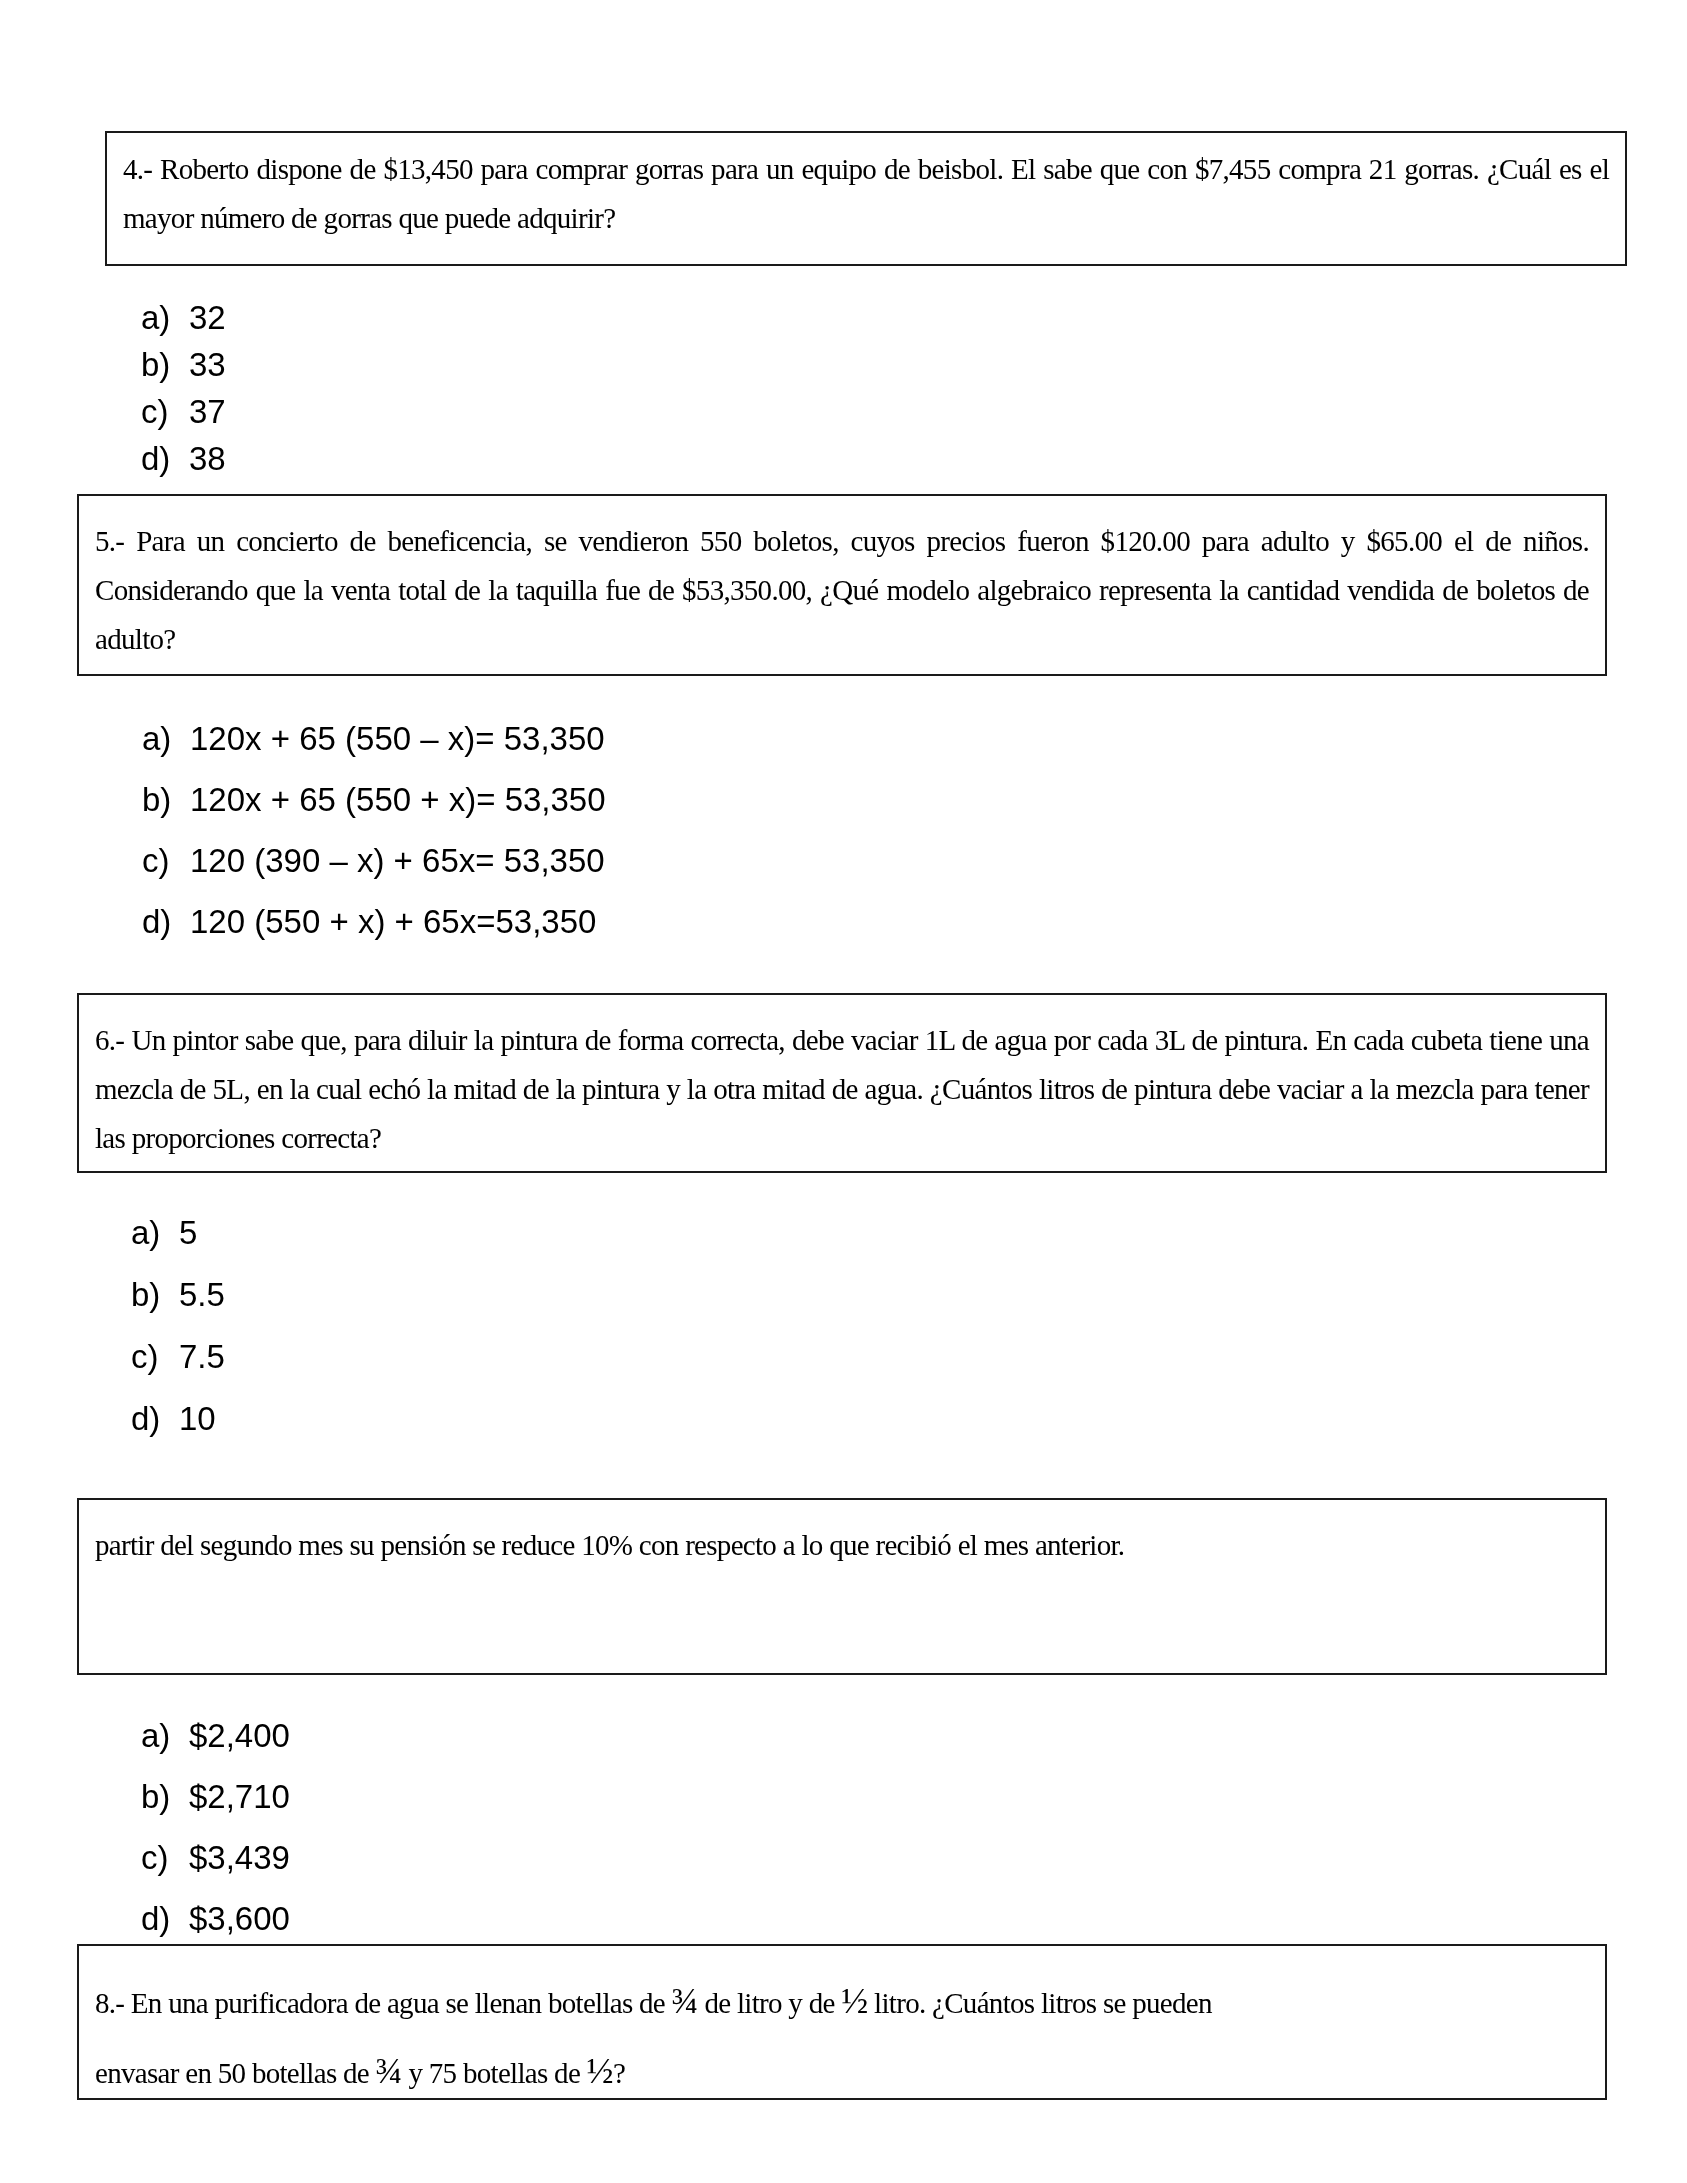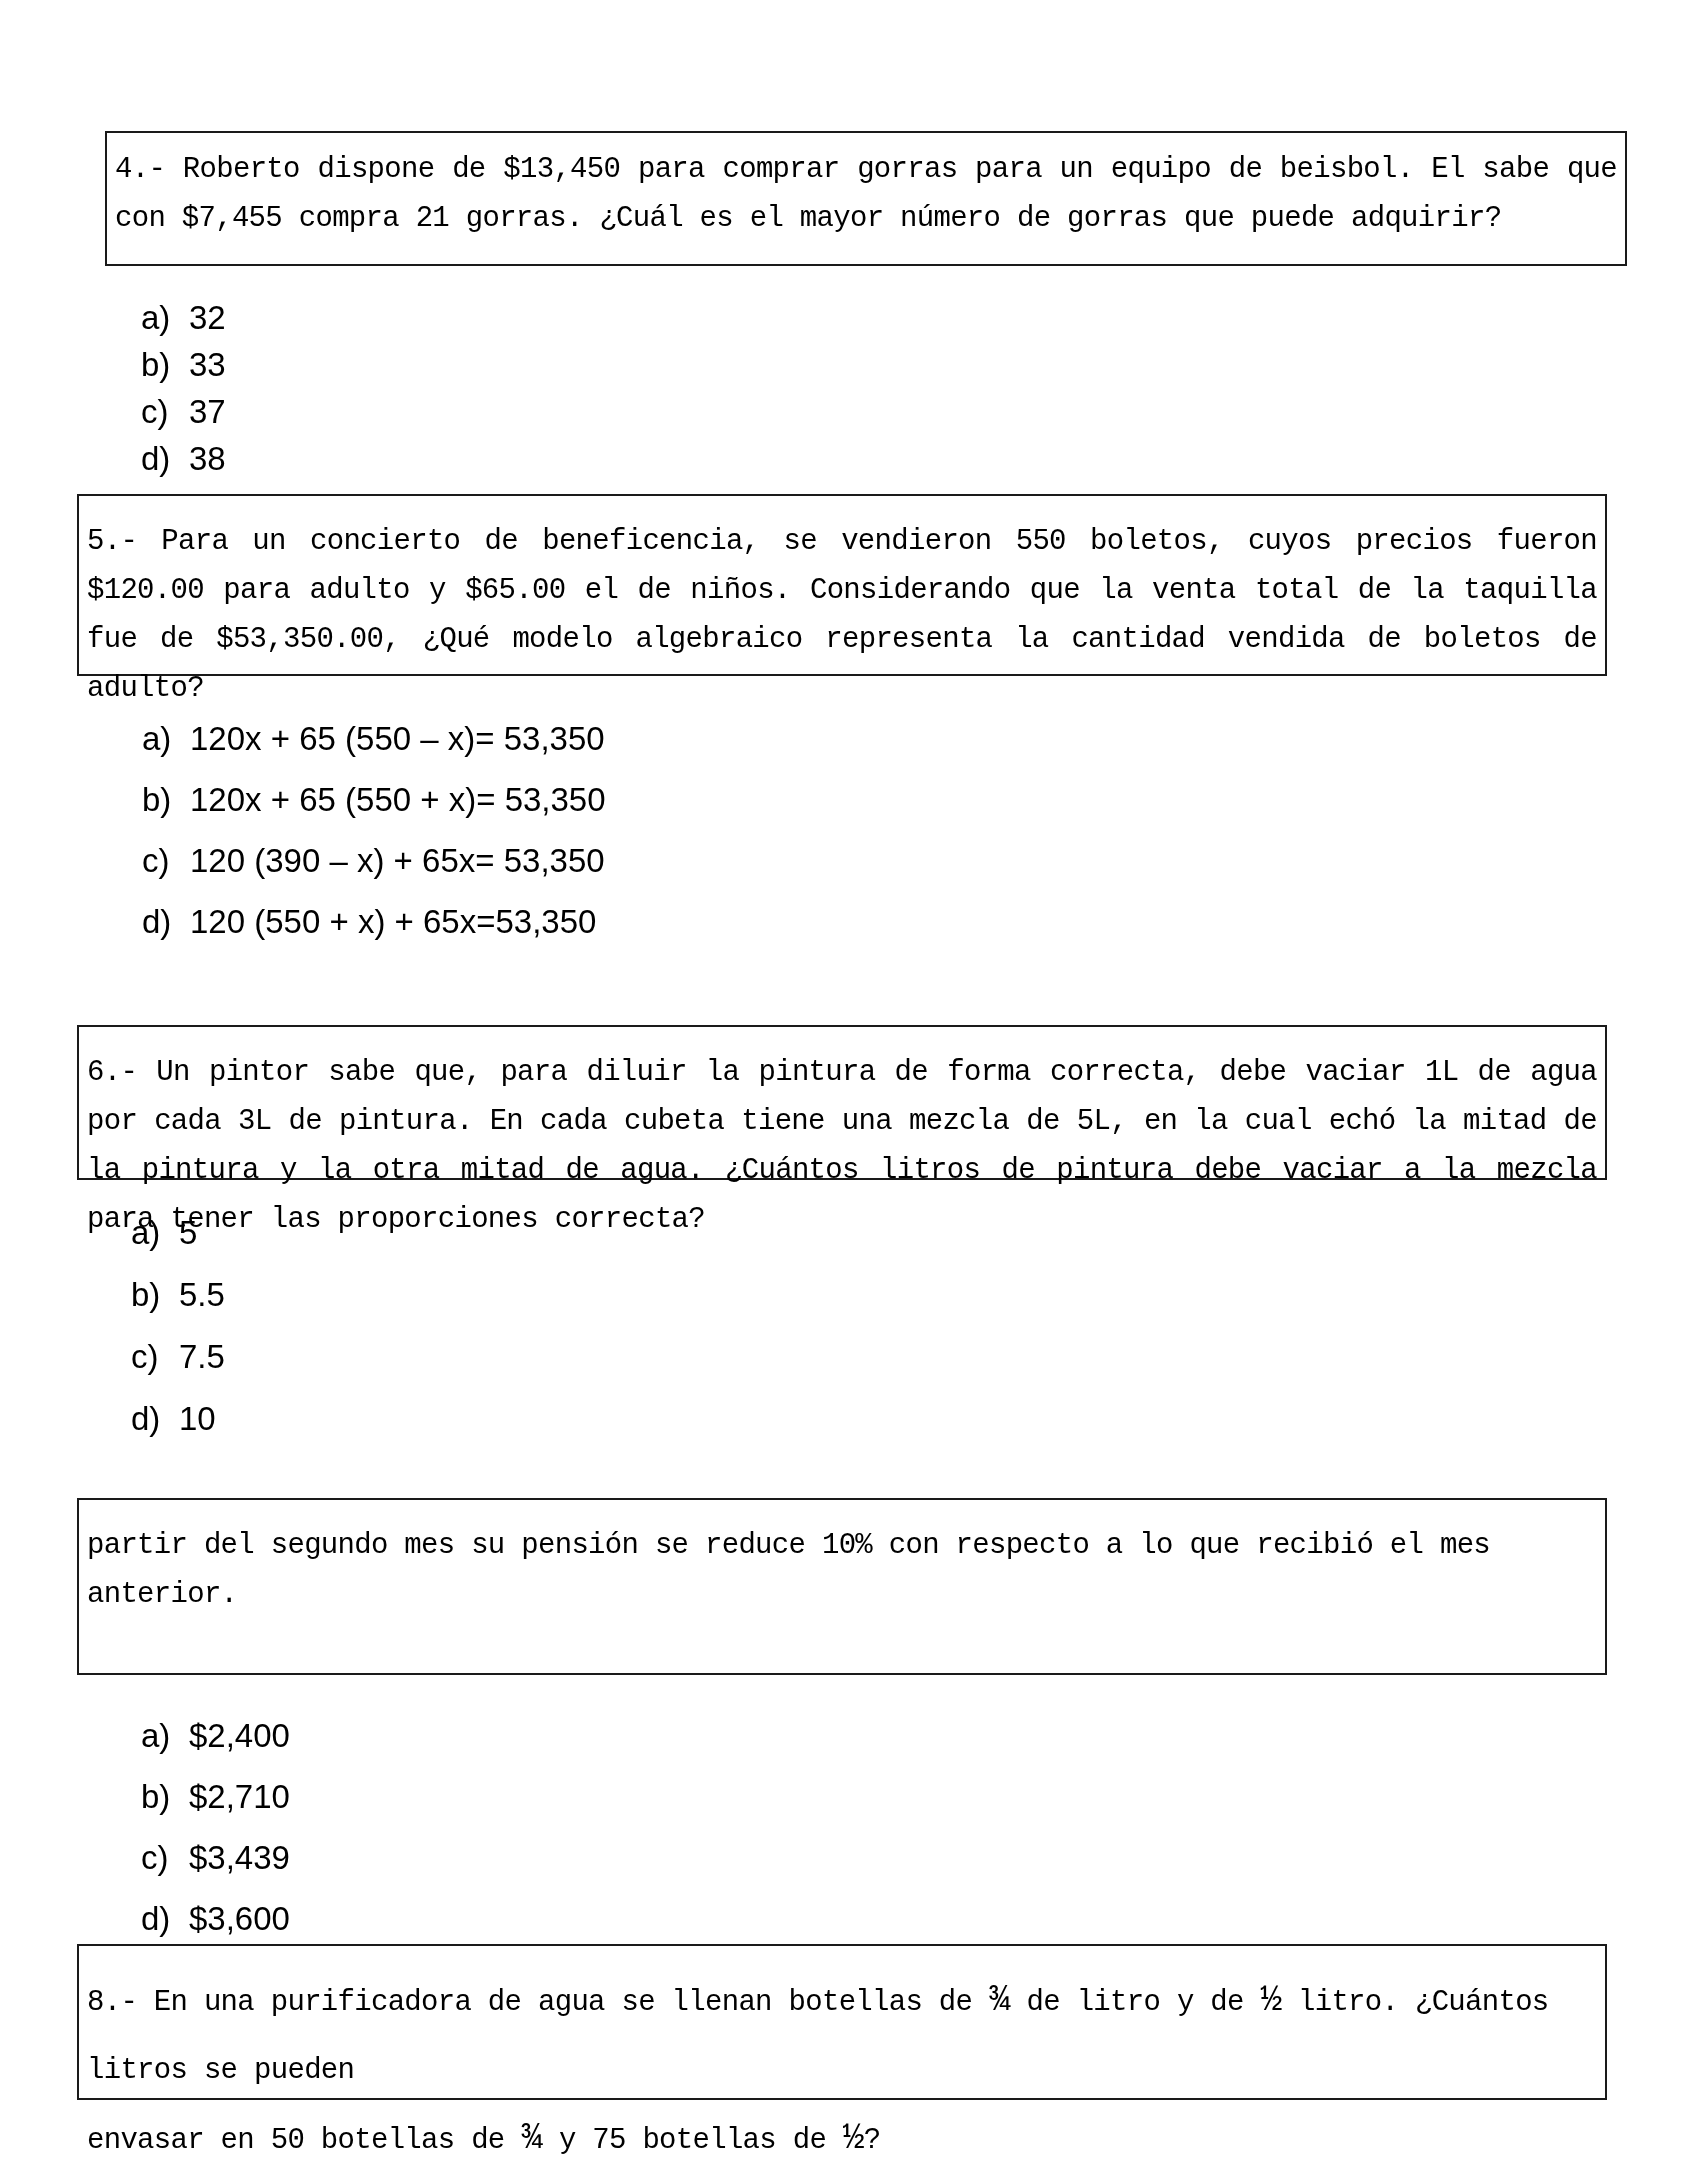--- a/index.html
+++ b/index.html
@@ -4,24 +4,24 @@
 <style>
   html, body { margin: 0; padding: 0; background: #ffffff; }
   body {
     width: 1687px; height: 2183px; position: relative; overflow: hidden;
     color: #000000;
   }
   .qbox {
     position: absolute;
     border: 2.5px solid #1a1a1a;
     box-sizing: border-box;
-    font-family: Liberation Mono, monospace;
+    font-family: Liberation Serif, serif;
     font-size: 29px;
     line-height: 49px;
-    padding: 0 8px;
+    padding: 0 16px;
     letter-spacing: -0.7px;
   }
   .qbox p { margin: 0; }
   .justify { text-align: justify; text-align-last: left; }
   .opts {
     position: absolute;
     margin: 16px; padding: 0; list-style: none;
     font-family: "Liberation Sans", sans-serif;
     font-size: 33px;
     color: #000;
@@ -29,21 +29,21 @@
   .opts li { white-space: nowrap; }
   .opts .letter { display: inline-block; width: 48px; }
   .frac { font-size: 36px; }
 
   #q4  { left: 105px; top: 131px; width: 1522px; height: 135px; padding-top: 11.5px; }
   #q4-opts { left: 125px; top: 278px; line-height: 47px; }
 
   #q5  { left: 77px; top: 494px; width: 1530px; height: 182px; padding-top: 21.4px; }
   #q5-opts { left: 126px; top: 692px; line-height: 61px; }
 
-  #q6  { left: 77px; top: 993px; width: 1530px; height: 155px; padding-top: 21.4px; margin-top: 32px; }
+  #q6  { left: 77px; top: 993px; width: 1530px; height: 180px; padding-top: 21.4px; }
   #q6-opts { left: 115px; top: 1186px; line-height: 62px; }
 
   #q7  { left: 77px; top: 1498px; width: 1530px; height: 177px; padding-top: 21.4px; }
   #q7-opts { left: 125px; top: 1689px; line-height: 61px; }
 
   #q8  { left: 77px; top: 1944px; width: 1530px; height: 156px; padding-top: 21.4px; line-height: 68px; }
 </style>
 </head>
 <body>
 

